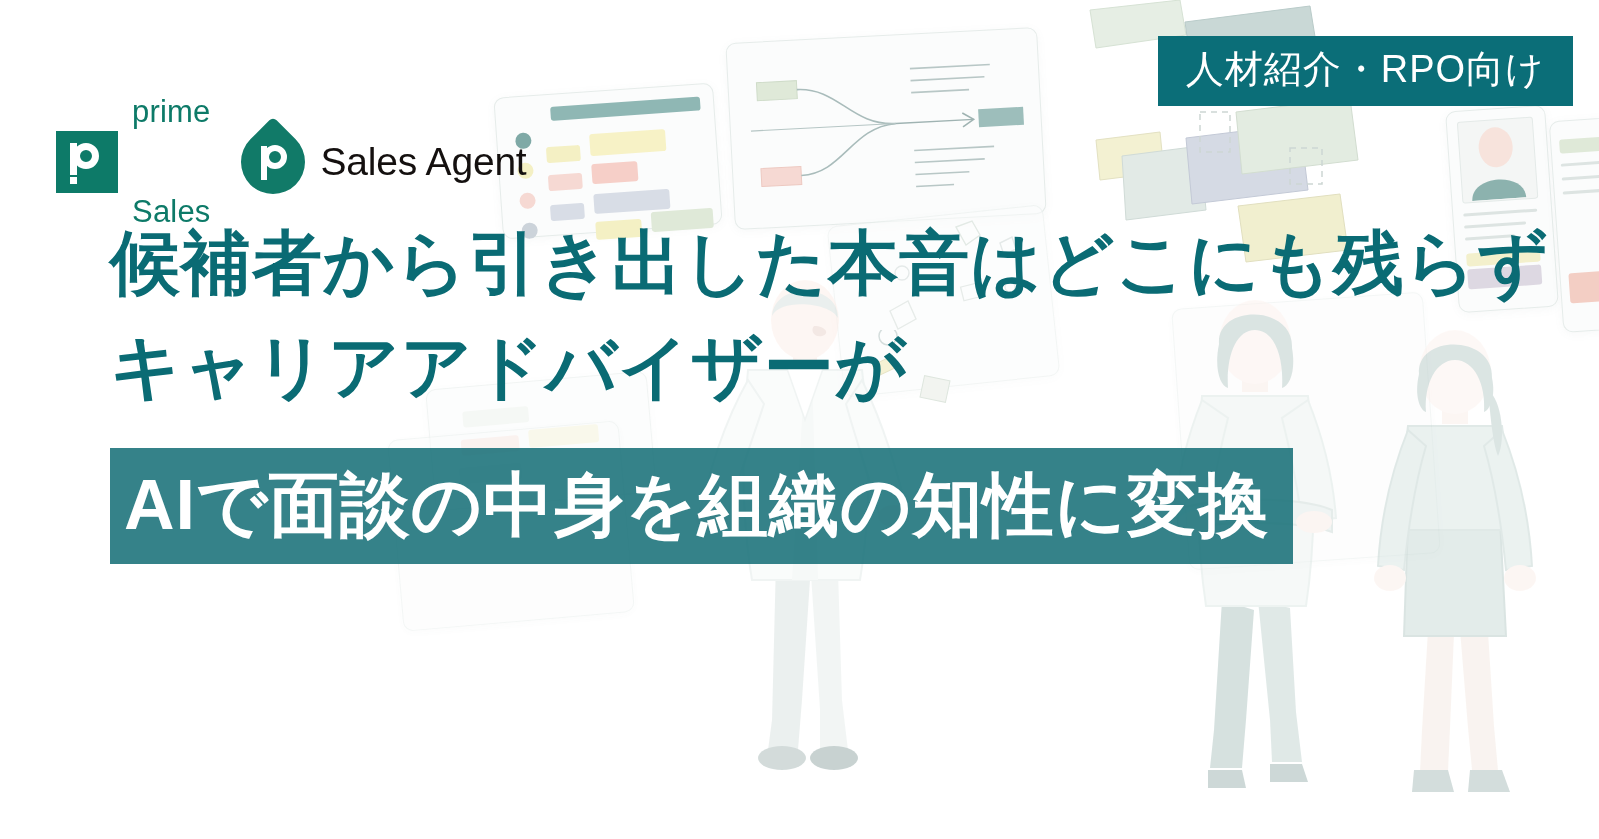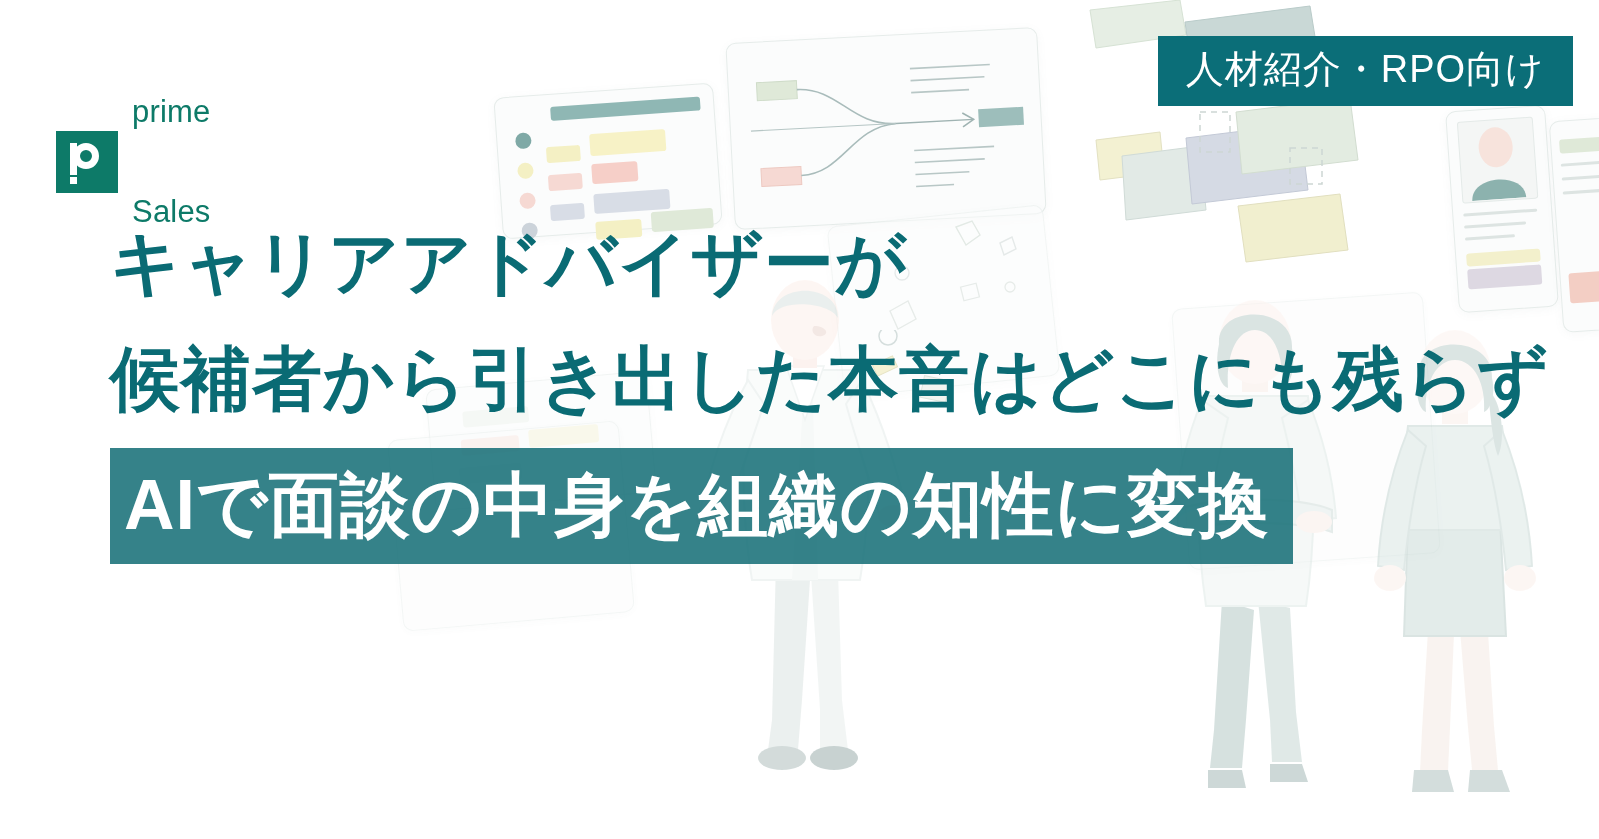--- a/index.html
+++ b/index.html
@@ -344,23 +344,31 @@
         <span class="stem"></span>
         <span class="bowl"></span>
         <span class="tick"></span>
       </div>
       <div class="pn-word">
         <div>prime</div>
         <div>Sales</div>
       </div>
     </div>
 
+    <div class="sa-logo">
+      <div class="sa-mark">
+        <span class="sa-drop"></span>
+        <span class="stem"></span>
+        <span class="bowl"></span>
+      </div>
+      <div class="sa-word">Sales Agent</div>
+    </div>
   </div>
 
   <div class="badge">人材紹介・RPO向け</div>
 
   <div class="headline">
+    <div class="hl-line l2">候補者から引き出した本音はどこにも残らず</div>
     <div class="hl-line l1">キャリアアドバイザーが</div>
-    <div class="hl-line l2">候補者から引き出した本音はどこにも残らず</div>
     <div class="hl-band">AIで面談の中身を組織の知性に変換</div>
   </div>
 
 </div>
 
 </body></html>

